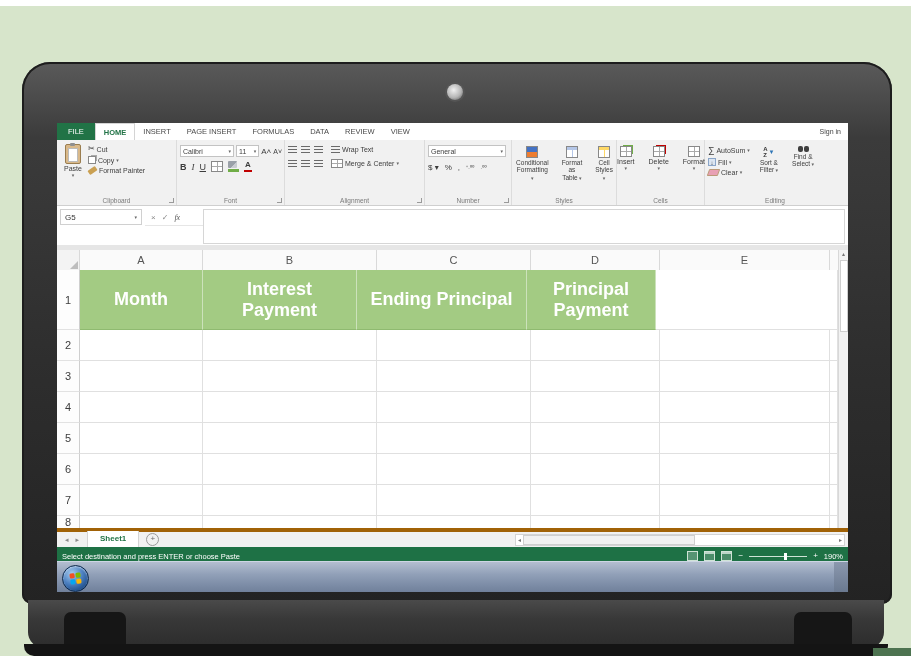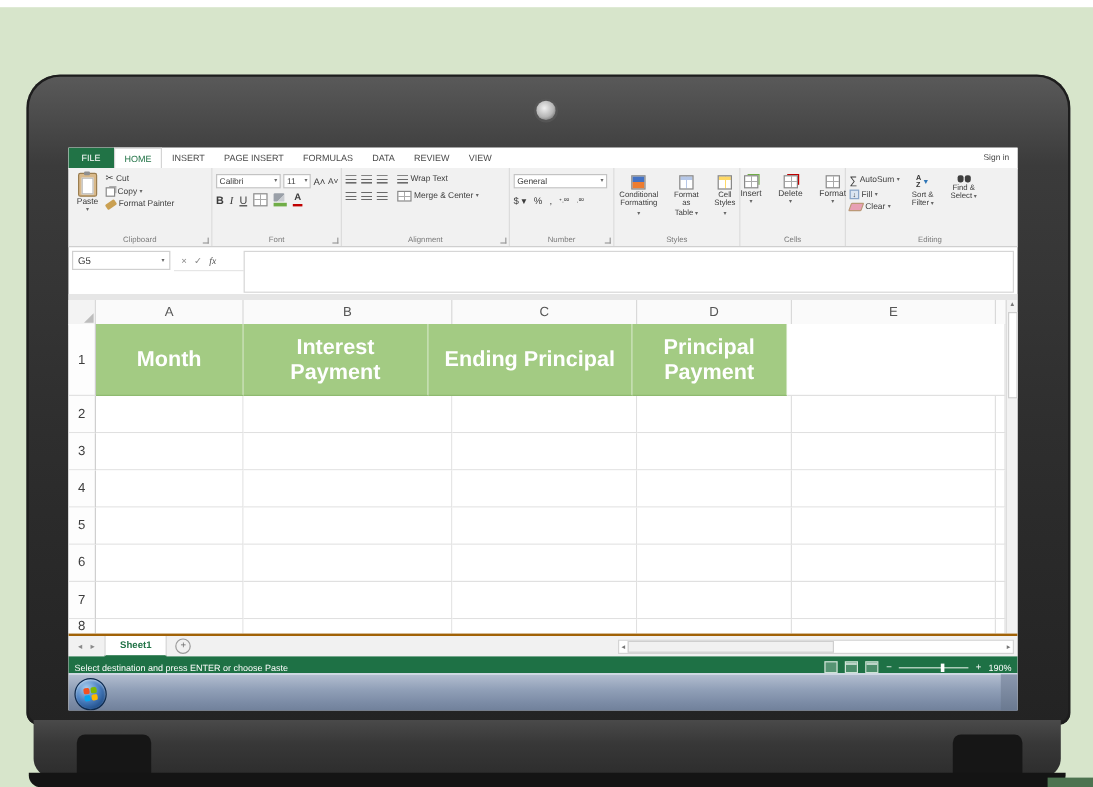--- a/index.html
+++ b/index.html
@@ -22,21 +22,21 @@
   .corner-green{position:absolute;left:873px;top:648px;width:38px;height:8px;background:#4d7350}
 
   
   .screen{position:absolute;left:57px;top:123px;width:791px;height:469px;background:#fff;overflow:hidden}
 
   
   .tabs{position:absolute;left:0;top:0;width:791px;height:17px;background:#fff;display:flex;align-items:stretch;
         font-size:7.5px;color:#4a4a4a;border-bottom:1px solid #e3e3e3}
   .file-tab{background:#217346;color:#fff;padding:0 11px;display:flex;align-items:center;font-size:7.5px}
   .tab{padding:0 8px;display:flex;align-items:center;white-space:nowrap}
-  .tab.active{color:#217346;font-weight:normal;background:#fff;border:1px solid #d4d4d4;border-bottom:none}
+  .tab.active{color:#217346;font-weight:bold;background:#fff;border:1px solid #d4d4d4;border-bottom:none}
   .signin{margin-left:auto;padding-right:7px;display:flex;align-items:center;font-size:7px;color:#444}
 
   
   .ribbon{position:absolute;left:0;top:17px;width:791px;height:65px;background:#f1f1f1;
           border-bottom:1px solid #cfcfcf;display:flex;font-size:7px;color:#3c3c3c}
   .grp{position:relative;border-right:1px solid #dcdcdc;box-sizing:border-box;padding:3px 2px 11px 3px}
   .grp-label{position:absolute;bottom:1px;left:0;right:0;text-align:center;font-size:6.5px;color:#7a7a7a}
   .launcher{position:absolute;bottom:2px;right:2px;width:4px;height:4px;border-right:1px solid #9a9a9a;border-bottom:1px solid #9a9a9a}
   .vcol{display:flex;flex-direction:column;gap:2px}
   .hrow{display:flex;align-items:center;gap:2px}
@@ -92,21 +92,21 @@
       display:flex;align-items:center;justify-content:center;font-size:11px;color:#3d3d3d}
   .cell{box-sizing:border-box;border-right:1px solid #e0e0e0;border-bottom:1px solid #e0e0e0;background:#fff}
   .gcell{background:#a3cb83;border-right:1px solid rgba(255,255,255,.45);border-bottom:1px solid #8fba70;
          display:flex;align-items:center;justify-content:center;text-align:center;
          color:#fff;font-weight:bold;font-size:18px;line-height:1.15;padding:0 12px}
   .vscroll{position:absolute;left:781px;top:127px;width:10px;height:278px;background:#f2f2f2;border-left:1px solid #d8d8d8;box-sizing:border-box}
   .vscroll .ar{display:block;text-align:center;font-size:6px;color:#777;line-height:9px}
   .vthumb{margin:1px auto;width:6px;height:70px;background:#fff;border:1px solid #cfcfcf}
 
   
-  .sheetbar{position:absolute;left:0;top:405px;width:791px;height:19px;background:#f1f1f1;border-top:2px solid #a16207;
+  .sheetbar{position:absolute;left:0;top:405px;width:791px;height:19px;background:#f1f1f1;border-top:4px solid #a16207;
             display:flex;align-items:center;font-size:8px;color:#555;box-sizing:border-box}
   .navarrows{display:flex;gap:7px;padding:0 8px;color:#8a8a8a;font-size:7px}
   .sheettab{background:#fff;border:1px solid #d4d4d4;border-top:none;border-bottom:2px solid #217346;
             color:#217346;font-weight:bold;padding:1px 12px 2px;height:13px;display:flex;align-items:center}
   .addsheet{width:11px;height:11px;border:1px solid #9a9a9a;border-radius:50%;color:#6a6a6a;font-size:8px;line-height:10px;
             text-align:center;margin-left:7px}
   .hscroll{margin-left:auto;margin-right:3px;width:330px;height:12px;background:#fff;border:1px solid #d4d4d4;
            display:flex;align-items:center;box-sizing:border-box}
   .hscroll .ar{font-size:6px;color:#777;padding:0 2px}
   .hthumb{height:8px;width:170px;background:#f1f1f1;border:1px solid #cfcfcf}

